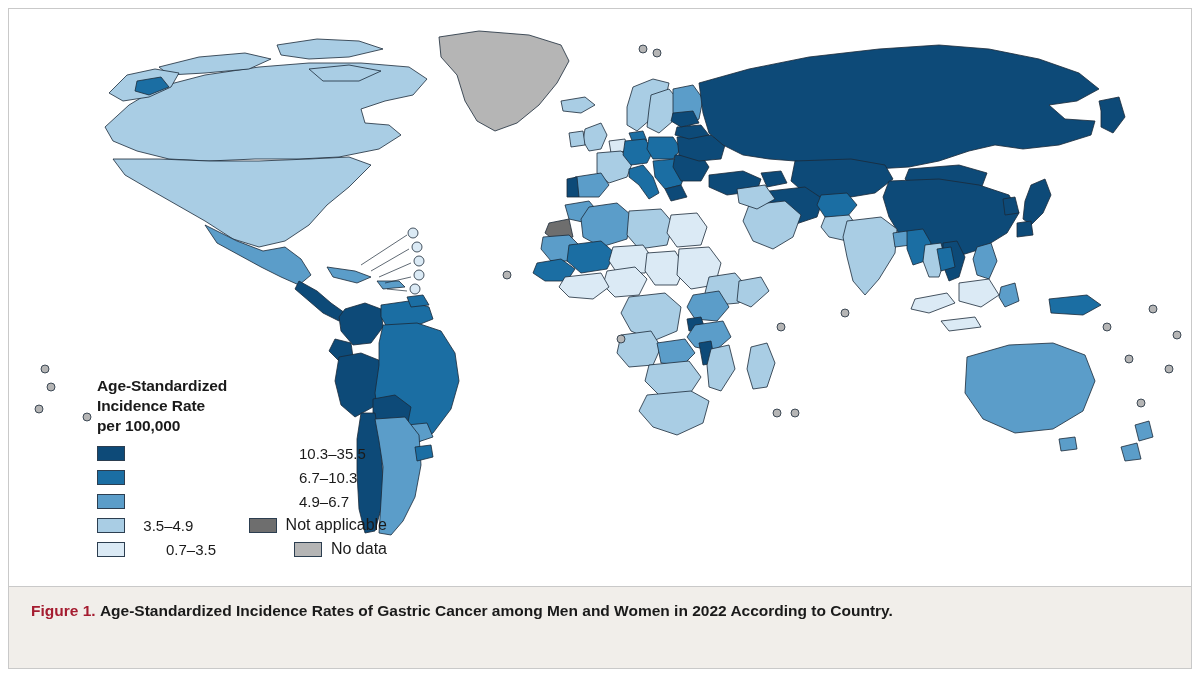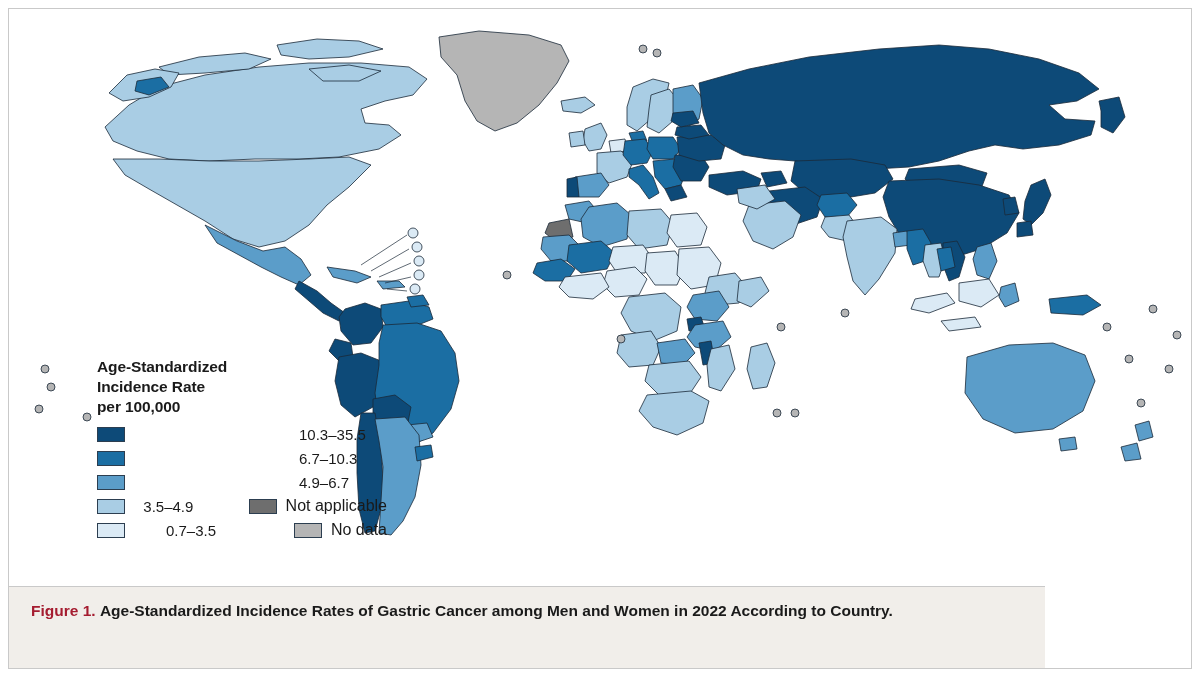--- a/index.html
+++ b/index.html
@@ -23,21 +23,21 @@
     left:0;top:0;
     width:1182px;height:578px;
     background:#ffffff;
     overflow:hidden;
   }
   .map-svg{display:block;width:100%;height:100%;}
 
   
   .legend{
     position:absolute;
-    left:88px;top:348px;
+    left:88px;top:367px;
     width:290px;
     font-size:15.5px;
     color:#1a1a1a;
     line-height:1.28;
   }
   .legend-title{
     font-weight:bold;
     font-size:15.5px;
     letter-spacing:-0.1px;
     margin-bottom:6px;
@@ -67,21 +67,21 @@
     align-items:center;
     margin-left:8px;
   }
   .legend-extra .swatch{margin-right:9px;}
   .legend-extra-label{font-size:16px;white-space:nowrap;}
 
   
   .caption-band{
     position:absolute;
     left:0;bottom:0;
-    width:1036px;height:82px;
+    width:1182px;height:82px;
     background:#f1eeea;
     border-top:1px solid #c9c9c9;
     box-sizing:border-box;
   }
   .caption-inner{
     padding:14px 22px 0 22px;
     font-size:15.5px;
     color:#1a1a1a;
   }
   .caption-line1{

